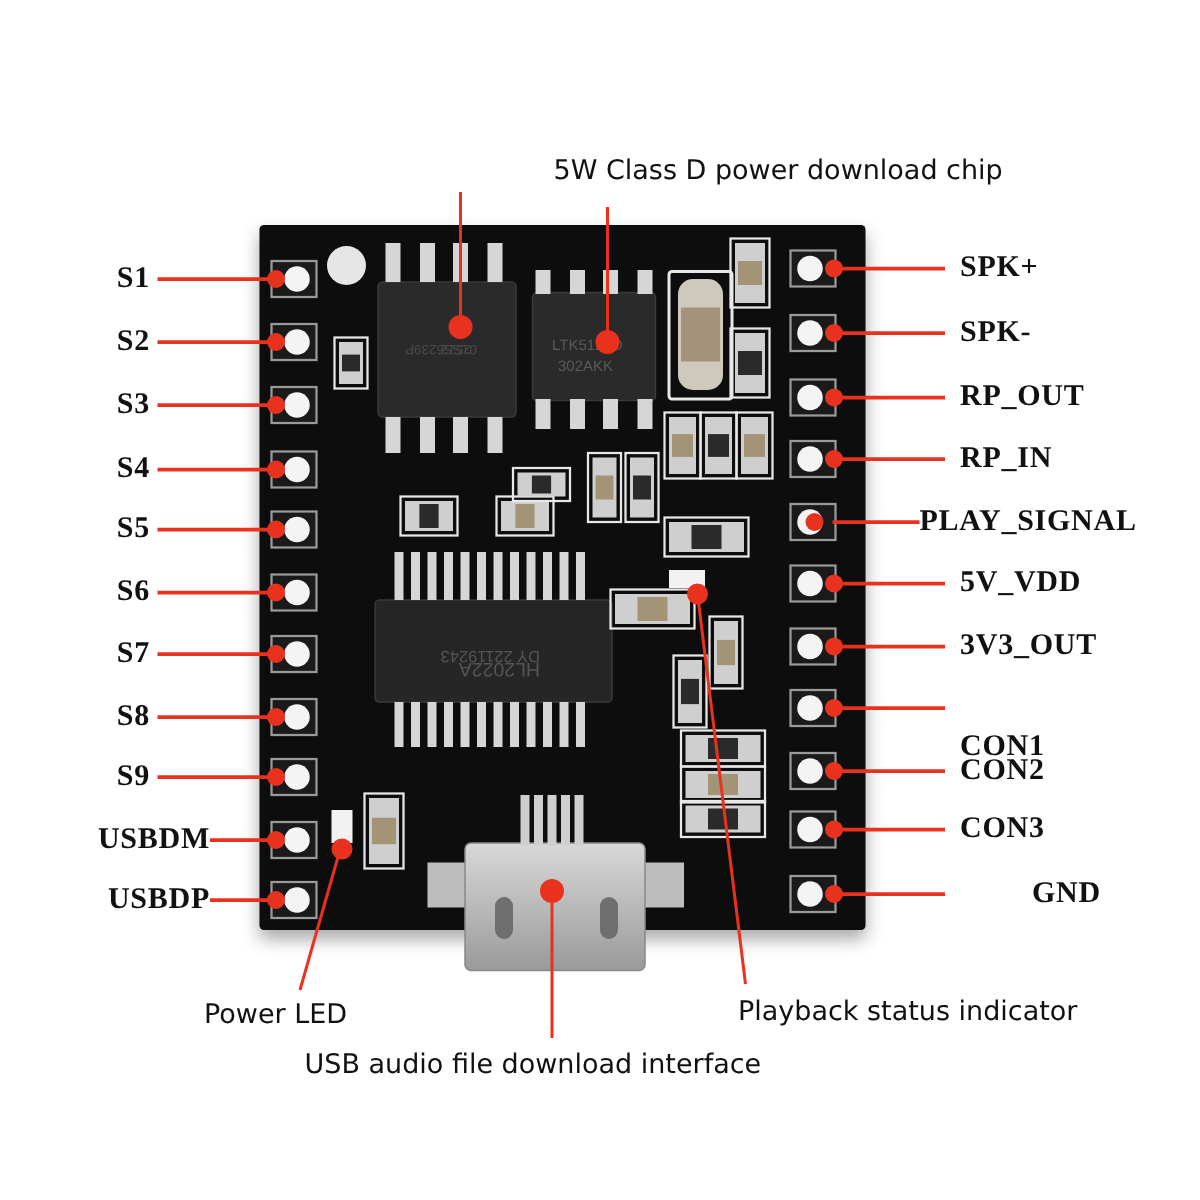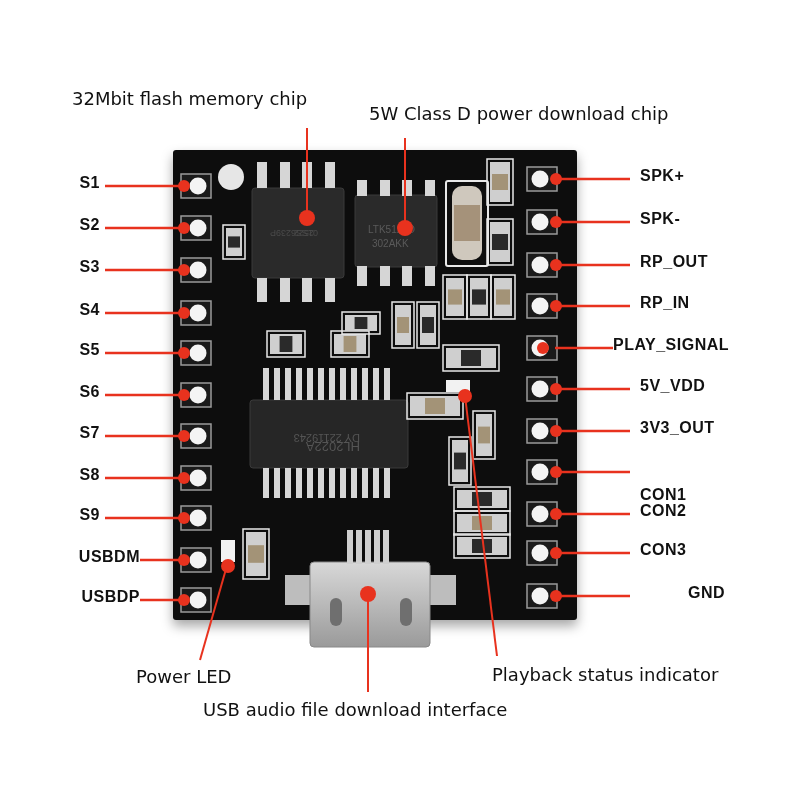--- a/index.html
+++ b/index.html
@@ -1,19 +1,19 @@
 <!DOCTYPE html>
 <html><head>
 <meta charset="utf-8">
 <style>
   html, body { margin:0; padding:0; }
   body { width:800px; height:800px; background:#ffffff; position:relative; overflow:hidden; font-family:"Liberation Sans", sans-serif; }
   #stage { position:absolute; left:0; top:0; width:800px; height:800px; }
   .callout { position:absolute; font-family:"DejaVu Sans", sans-serif; font-size:18px; color:#111; white-space:nowrap; }
-  .pin-label { position:absolute; font-family:Liberation Sans, sans-serif; font-weight:bold; font-size:16px; color:#111; white-space:nowrap; letter-spacing:0.5px; }
+  .pin-label { position:absolute; font-family:Liberation Serif, serif; font-weight:bold; font-size:20px; color:#111; white-space:nowrap; letter-spacing:0.5px; }
   .pin-label.left { text-align:right; }
 </style>
 </head>
 <body>
 
 <div id="stage">
   <svg id="board-svg" width="800" height="800" viewBox="0 0 800 800" style="position:absolute;left:0;top:0;">
     <defs>
       <linearGradient id="usbGrad" x1="0" y1="0" x2="0" y2="1">
         <stop offset="0" stop-color="#d8d8d8"></stop>
@@ -352,21 +352,20 @@
         <line x1="368" y1="596" x2="368" y2="692" stroke="#e8321e" stroke-width="2"></line>
         <line x1="465" y1="396" x2="497" y2="656" stroke="#e8321e" stroke-width="2"></line>
         <circle cx="307" cy="218" r="8" fill="#e8321e"></circle>
         <circle cx="405" cy="228" r="8" fill="#e8321e"></circle>
         <circle cx="228" cy="566" r="7" fill="#e8321e"></circle>
         <circle cx="368" cy="594" r="8" fill="#e8321e"></circle>
         <circle cx="465" cy="396" r="7" fill="#e8321e"></circle>
       </g>
   </svg>
 
-  <div class="callout" style="left:72px; top:88px;">32Mbit flash memory chip</div>
   <div class="callout" style="left:369px; top:103px;">5W Class D power download chip</div>
   <div class="callout" style="left:136px; top:666px;">Power LED</div>
   <div class="callout" style="left:492px; top:664px;">Playback status indicator</div>
   <div class="callout" style="left:203px; top:699px;">USB audio file download interface</div>
 
   <div id="left-labels">
       <div class="pin-label left" style="right: 700px; top: 174px;">S1</div>
       <div class="pin-label left" style="right: 700px; top: 216px;">S2</div>
       <div class="pin-label left" style="right: 700px; top: 258px;">S3</div>
       <div class="pin-label left" style="right: 700px; top: 301px;">S4</div>

